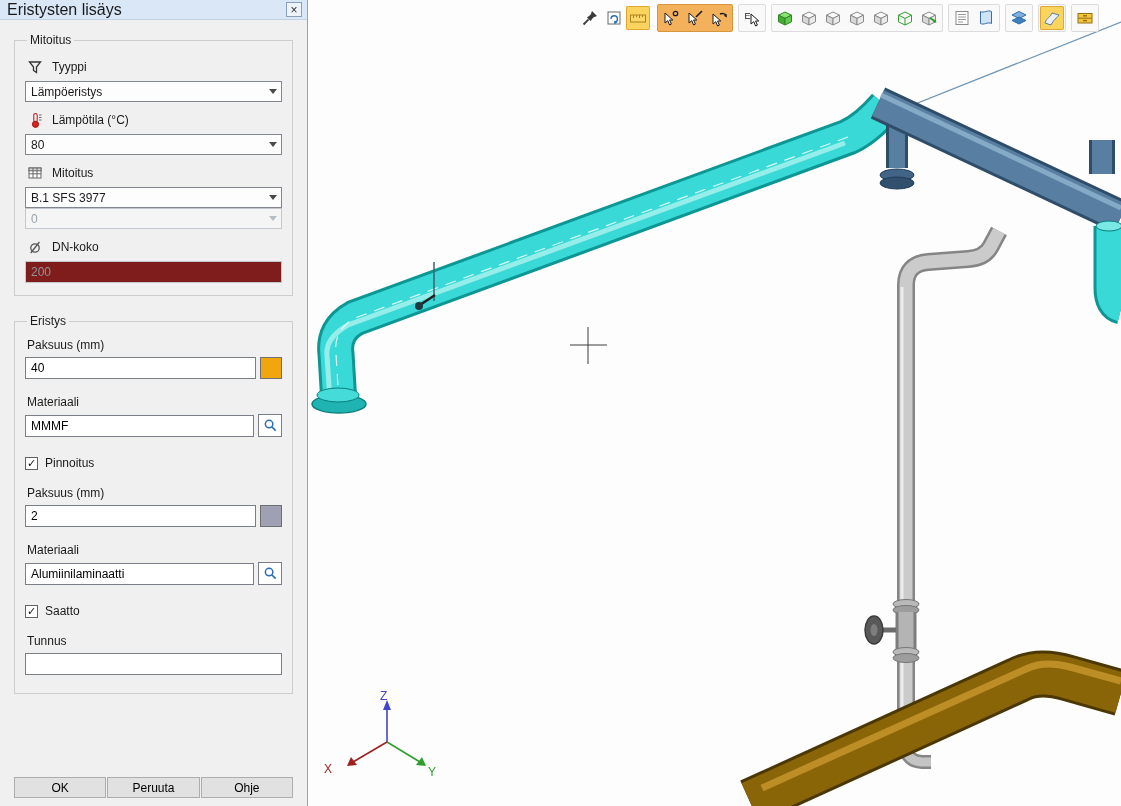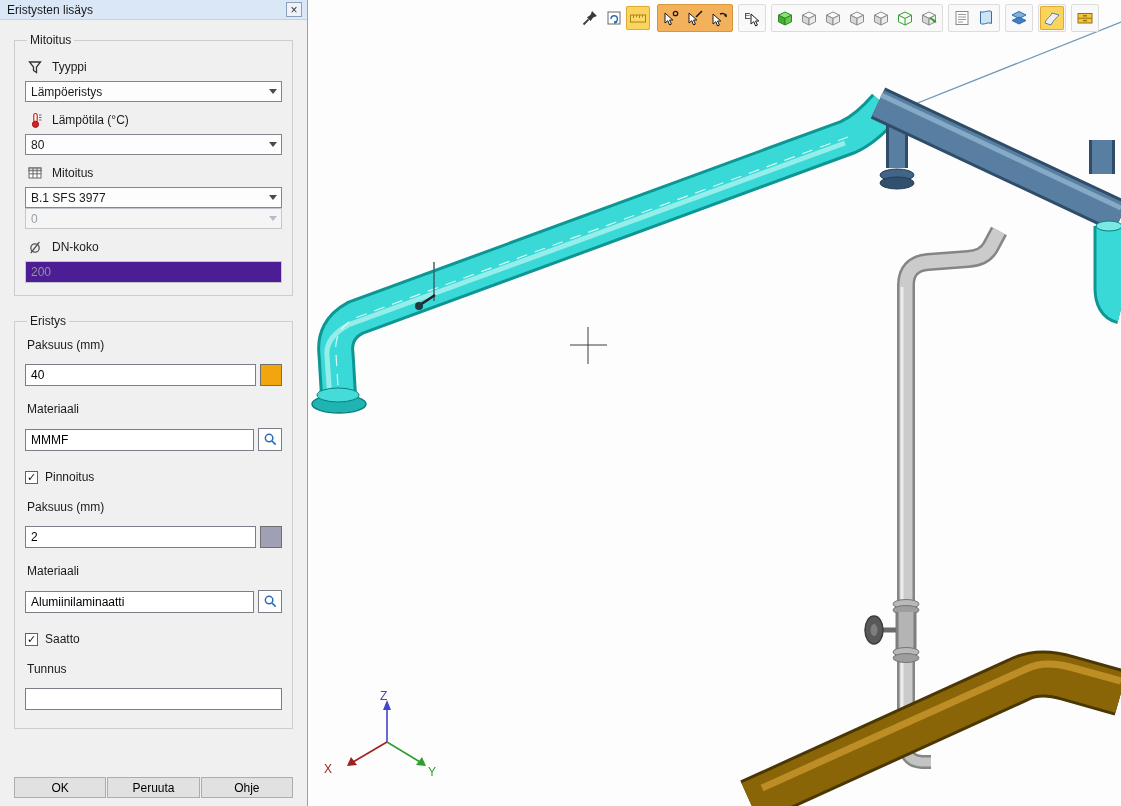--- a/index.html
+++ b/index.html
@@ -16,36 +16,36 @@
   .tgroup{display:flex;background:rgba(249,249,249,.95);border:1px solid #dcdcdc;border-radius:2px;padding:1px}
   .tgroup.plain{background:transparent;border-color:transparent}
   .tgroup.orange{background:#f4b15c;border-color:#d8963a}
   .tbtn{width:24px;height:24px;border:none;background:transparent;display:flex;align-items:center;justify-content:center;cursor:pointer;padding:0;border-radius:2px}
   .tbtn.hl{background:#fbd45e;box-shadow:inset 0 0 0 1px #e0a832}
   .tbtn svg{width:18px;height:18px;display:block}
 
   
   #panel{position:absolute;left:0;top:0;width:308px;height:806px;background:#f0f0f0;border-right:1px solid #a0a0a0;z-index:10}
   .titlebar{height:20px;background:#d9e7f6;border-bottom:1px solid #c0d2e6;display:flex;align-items:center;padding:0 5px 0 7px}
-  .titlebar .t{flex:1;font-size:12px}
+  .titlebar .t{flex:1;font-size:16px}
   .closebtn{width:16px;height:15px;border:1px solid #8ba0b8;background:#eef3f9;display:flex;align-items:center;justify-content:center;font-size:12px;line-height:1;color:#333;cursor:pointer}
   .pbody{position:relative;height:786px;padding:4px 14px 0}
   fieldset{border:1px solid #cdcdcd;padding:2px 10px 12px;margin-top:9px;min-width:0}
   legend{padding:0 3px;margin-left:2px}
   .lblrow{display:flex;align-items:center;gap:9px;margin:10px 0 6px 2px}
   .lblrow svg{width:16px;height:16px;flex:0 0 auto}
   .combo{position:relative;height:21px;background:#fdfdfd;border:1px solid #82878f;display:flex;align-items:center;padding:0 20px 0 5px;cursor:pointer}
   .combo .arr{position:absolute;right:0;top:0;bottom:0;width:17px;display:flex;align-items:center;justify-content:center}
   .combo .arr::after{content:"";border-left:4px solid transparent;border-right:4px solid transparent;border-top:5px solid #4a4a4a}
   .combo.disabled{background:#f5f5f5;border-color:#c3c8ce;color:#9aa0a6;cursor:default}
   .combo.disabled .arr::after{border-top-color:#b7bdc4}
   input[type=text]{height:22px;border:1px solid #7a7e87;background:#fff;padding:0 5px;font:inherit;width:100%}
-  input[type=text]:disabled{background:#4c1d95;border-color:#c3c8ce;color:#8f959b}
+  input[type=text]:disabled{background:#7f1d1d;border-color:#c3c8ce;color:#8f959b}
   .flabel{margin:16px 0 0 2px}
-  .inprow{display:flex;gap:4px;align-items:center;margin-top:12px}
+  .inprow{display:flex;gap:4px;align-items:center;margin-top:5px}
   .inprow .grow{flex:1}
   .swatch{width:22px;height:22px;border:1px solid #6f6f6f;flex:0 0 auto;cursor:pointer}
   .sqbtn{width:24px;height:23px;border:1px solid #7a7e87;background:#fff;display:flex;align-items:center;justify-content:center;cursor:pointer;flex:0 0 auto;padding:0}
   .cbrow{display:flex;align-items:center;gap:7px;margin-top:19px;cursor:pointer}
   .cbbox{width:13px;height:13px;border:1px solid #5f6368;background:#fff;display:flex;align-items:center;justify-content:center;font-size:11px;line-height:1;color:#111}
   .btnrow{position:absolute;left:14px;right:14px;bottom:8px;display:flex;gap:1px}
   .btn{flex:1;height:21px;background:#e1e1e1;border:1px solid #adadad;font:inherit;cursor:pointer}
 </style>
 </head>
 <body>

